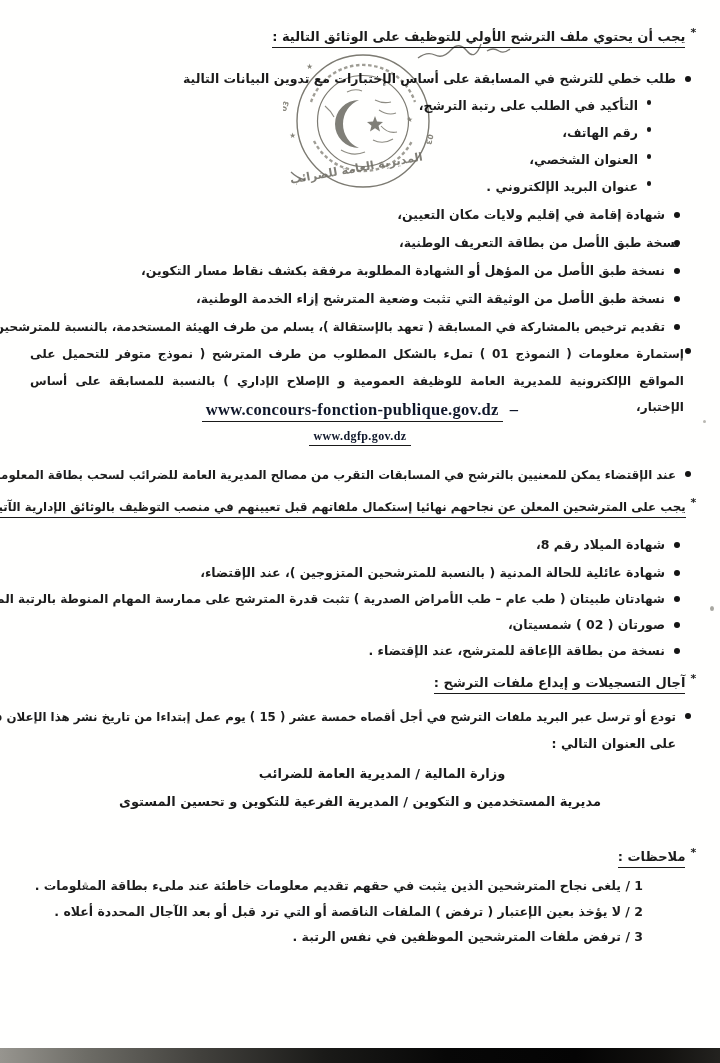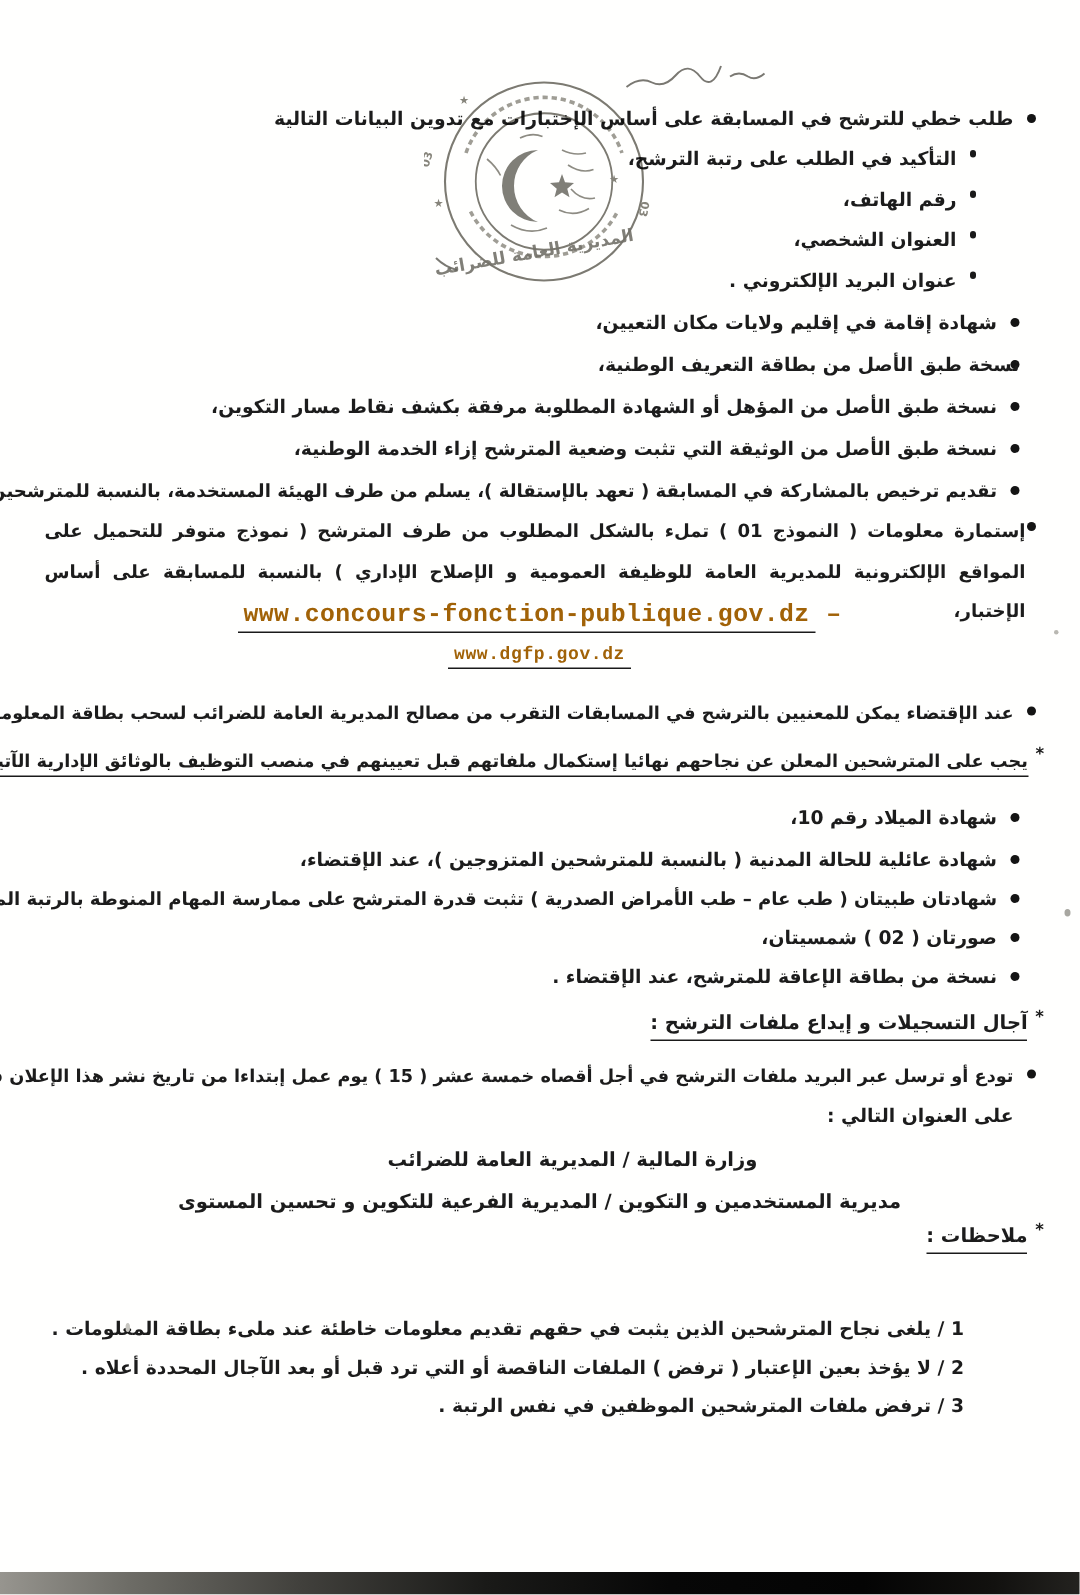--- a/index.html
+++ b/index.html
@@ -13,36 +13,39 @@
   .ln{position:absolute;white-space:nowrap;font-size:12.5px;line-height:18px;height:18px;letter-spacing:-0.2px;}
   .l  {font-size:12.1px;letter-spacing:-0.3px;}
   .xl {font-size:11.8px;letter-spacing:-0.35px;}
   .dot{position:absolute;width:6px;height:6px;border-radius:50%;background:#141414;top:6px;}
   .sdot{width:4.5px;height:4.5px;top:3px;background:#1a1a1a;}
   .h .txt{border-bottom:1.6px solid #1a1a1a;padding-bottom:3px;}
   .star{display:inline-block;position:relative;top:-5px;font-size:11px;margin-left:5px;}
   .para{white-space:normal;height:auto;line-height:26.5px;text-align:justify;}
   .ctr{left:0;right:0;text-align:center;}
   .urls{position:absolute;left:0;right:0;text-align:center;direction:ltr;
-        font-family:Liberation Mono, monospace;font-weight:bold;color:#a16207;}
+        font-family:Liberation Serif, serif;font-weight:bold;color:#0f172a;}
   .url1{font-size:16.5px;letter-spacing:0.3px;}
   .url2{font-size:12px;letter-spacing:0.4px;}
   .u{border-bottom:1.7px solid #1a1a1a;padding:0 4px 2px 4px;}
   .dash{margin-left:7px;}
   .addr{font-size:13px;letter-spacing:-0.1px;}
   .edge{position:absolute;left:0;right:0;top:1048px;height:15px;
         background:linear-gradient(90deg,#97958f 0%,#6d6c66 12%,#41403c 28%,#1a1a18 45%,#070707 62%,#040404 80%,#12110f 92%,#23221f 100%);}
   .speck{position:absolute;border-radius:50%;background:#b9b8b2;}
   svg text{font-family:"DejaVu Sans",sans-serif;}
 </style>
 </head>
 <body>
 
 <div class="page">
 
+  <div class="ln h" style="top:28px;right:24px;font-size:13px;">
+    <span class="star">*</span><span class="txt">يجب أن يحتوي ملف الترشح الأولي للتوظيف على الوثائق التالية :</span>
+  </div>
 
   <div>
     <span class="dot" style="right:29px;top:76px;"></span>
     <div class="ln" style="top:70px;right:44px;">طلب خطي للترشح في المسابقة على أساس الإختبارات مع تدوين البيانات التالية</div>
   </div>
 
   <div>
     <span class="dot sdot" style="right:69px;top:100px;"></span>
     <div class="ln" style="top:97px;right:82px;">التأكيد في الطلب على رتبة الترشح،</div>
   </div>
@@ -96,21 +99,21 @@
     <span class="dot" style="right:29px;top:471px;"></span>
     <div class="ln xl" style="top:466px;right:44px;">عند الإقتضاء يمكن للمعنيين بالترشح في المسابقات التقرب من مصالح المديرية العامة للضرائب لسحب بطاقة المعلومات لإجراءات التسجيل.</div>
   </div>
 
   <div class="ln h xl" style="top:498px;right:24px;">
     <span class="star">*</span><span class="txt">يجب على المترشحين المعلن عن نجاحهم نهائيا إستكمال ملفاتهم قبل تعيينهم في منصب التوظيف بالوثائق الإدارية الآتية :</span>
   </div>
 
   <div>
     <span class="dot" style="right:40px;top:542px;"></span>
-    <div class="ln" style="top:536px;right:55px;">شهادة الميلاد رقم 10،</div>
+    <div class="ln" style="top:536px;right:55px;">شهادة الميلاد رقم 8،</div>
   </div>
   <div>
     <span class="dot" style="right:40px;top:570px;"></span>
     <div class="ln" style="top:564px;right:55px;">شهادة عائلية للحالة المدنية ( بالنسبة للمترشحين المتزوجين )، عند الإقتضاء،</div>
   </div>
   <div>
     <span class="dot" style="right:40px;top:596px;"></span>
     <div class="ln l" style="top:590px;right:55px;">شهادتان طبيتان ( طب عام – طب الأمراض الصدرية ) تثبت قدرة المترشح على ممارسة المهام المنوطة بالرتبة المطلوبة،</div>
   </div>
   <div>
@@ -128,21 +131,21 @@
 
   <div>
     <span class="dot" style="right:29px;top:713px;"></span>
     <div class="ln xl" style="top:708px;right:44px;">تودع أو ترسل عبر البريد ملفات الترشح في أجل أقصاه خمسة عشر ( 15 ) يوم عمل إبتداءا من تاريخ نشر هذا الإعلان في الصحافة المكتوبة،</div>
     <div class="ln" style="top:735px;right:44px;">على العنوان التالي :</div>
   </div>
 
   <div class="ln ctr addr" style="top:765px;transform:translateX(22px);">وزارة المالية / المديرية العامة للضرائب</div>
   <div class="ln ctr addr" style="top:793px;">مديرية المستخدمين و التكوين / المديرية الفرعية للتكوين و تحسين المستوى</div>
 
-  <div class="ln h" style="top:816px;right:24px;font-size:13px;">
+  <div class="ln h" style="top:848px;right:24px;font-size:13px;">
     <span class="star">*</span><span class="txt">ملاحظات :</span>
   </div>
 
   <div class="ln" style="top:877px;right:77px;">1 / يلغى نجاح المترشحين الذين يثبت في حقهم تقديم معلومات خاطئة عند ملىء بطاقة المعلومات .</div>
   <div class="ln" style="top:903px;right:77px;">2 / لا يؤخذ بعين الإعتبار ( ترفض ) الملفات الناقصة أو التي ترد قبل أو بعد الآجال المحددة أعلاه .</div>
   <div class="ln" style="top:928px;right:77px;">3 / ترفض ملفات المترشحين الموظفين في نفس الرتبة .</div>
 
   <svg style="position:absolute;left:283px;top:32px;mix-blend-mode:multiply;pointer-events:none;opacity:0.92;" width="250" height="182" viewBox="0 0 250 182">
     <g stroke="#716f66" fill="none" stroke-width="1.4">
       <circle cx="80" cy="89" r="66"></circle>

